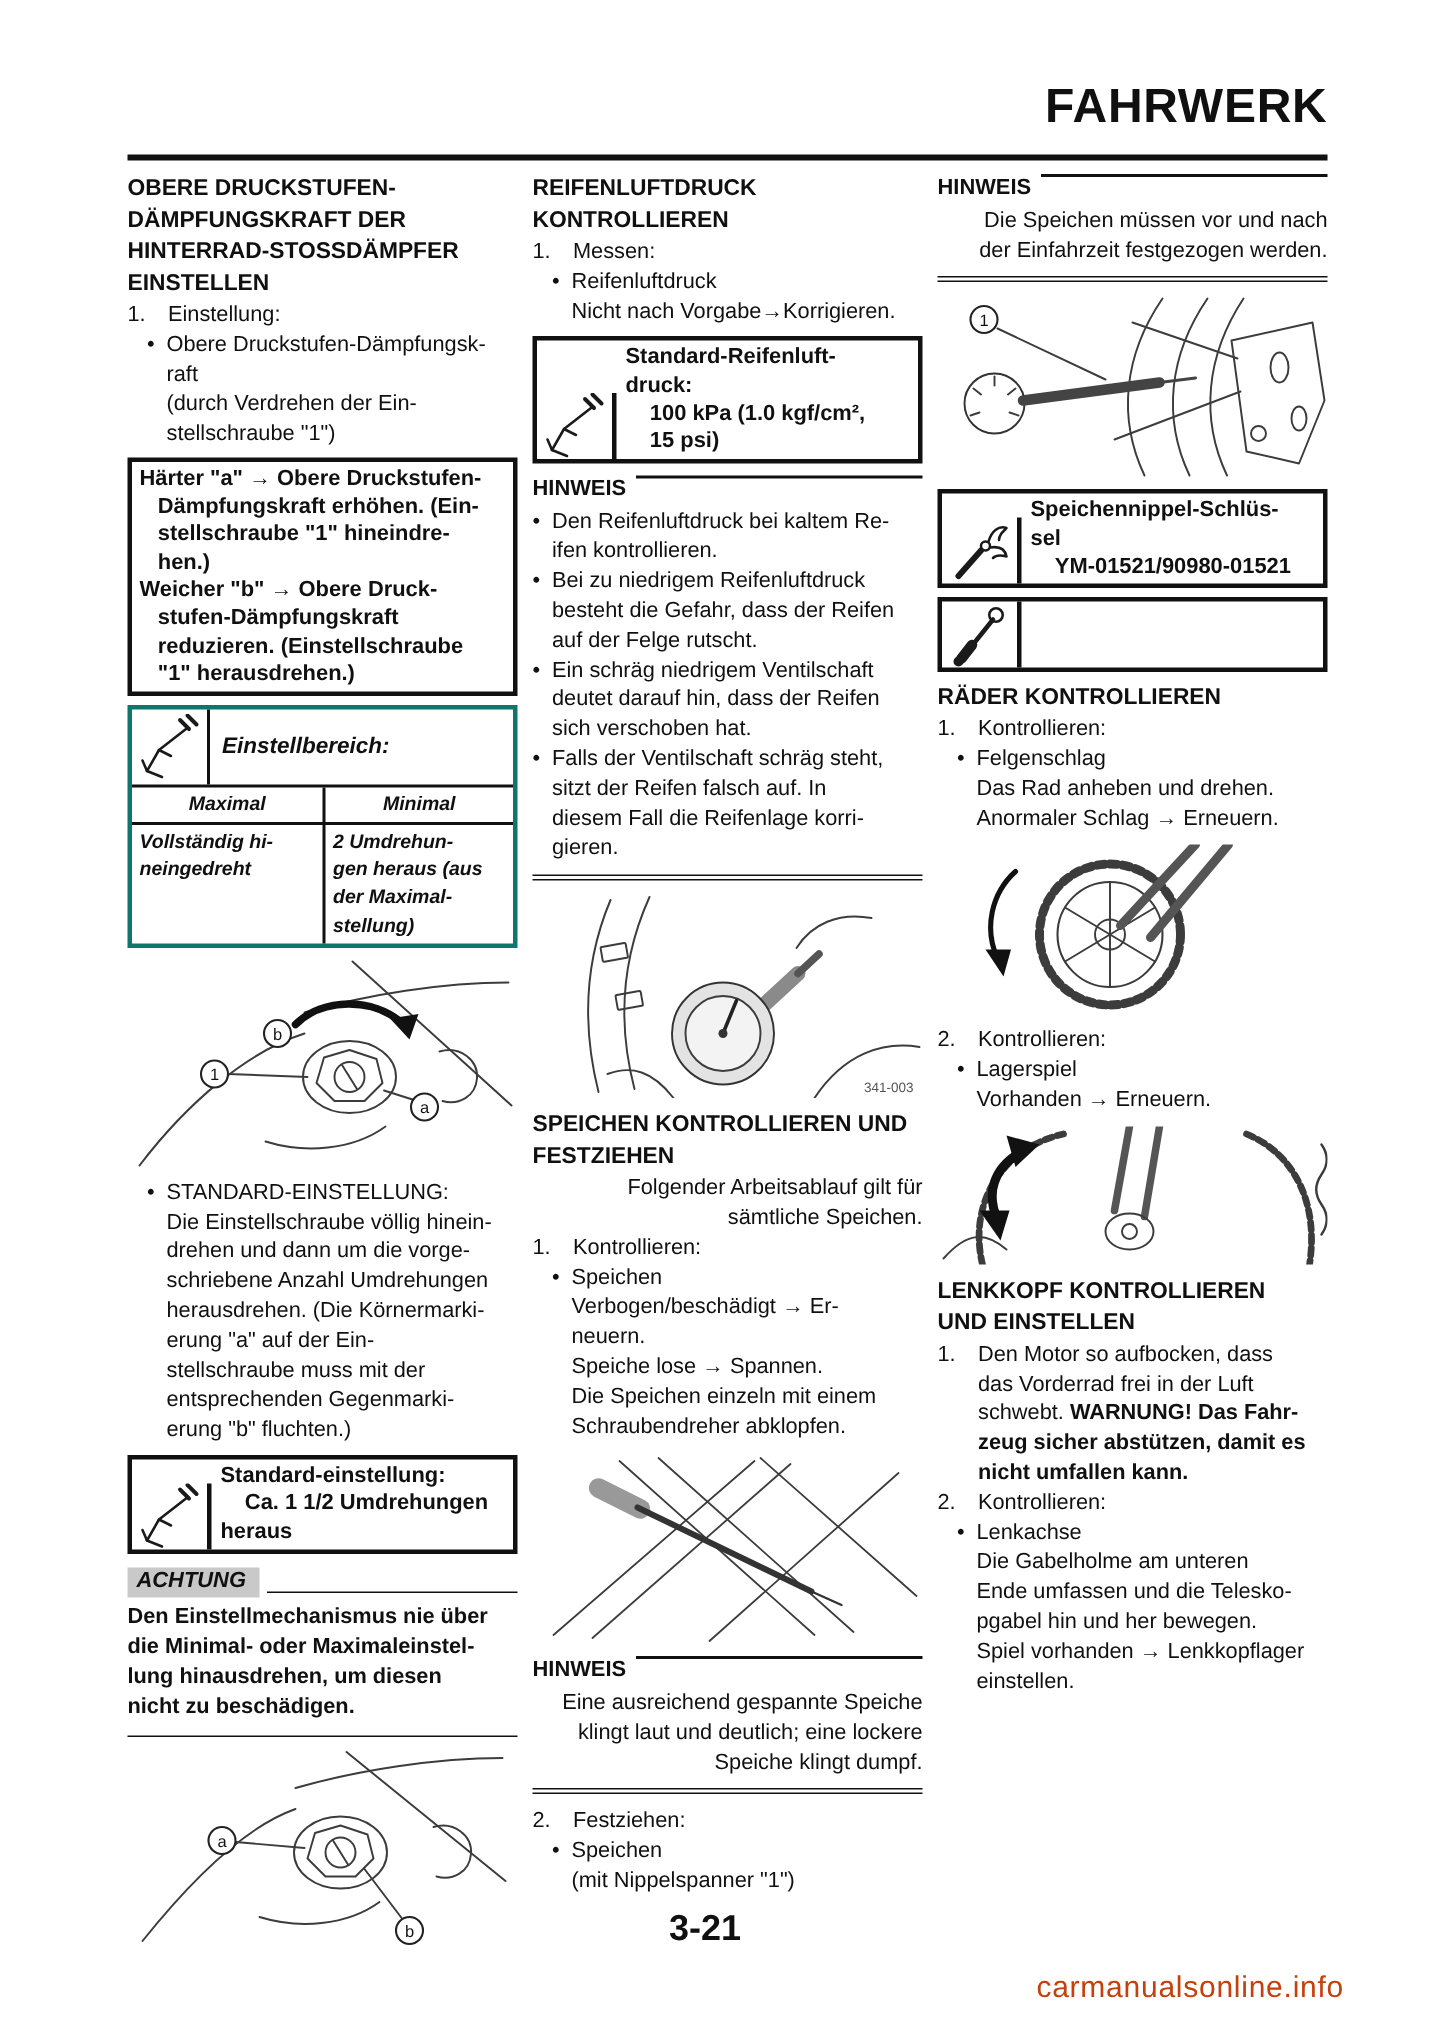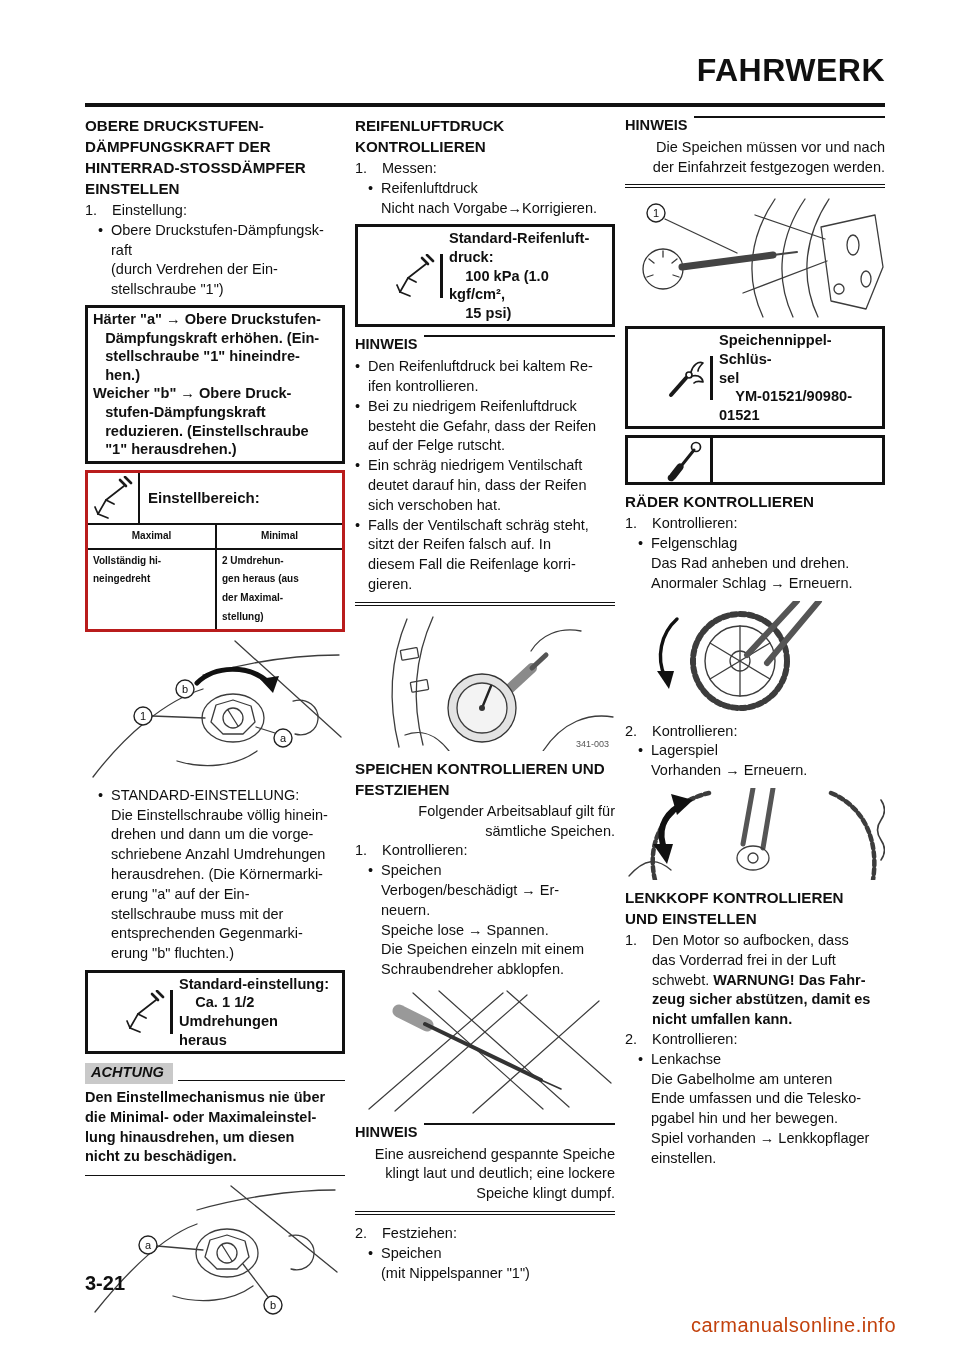--- a/index.html
+++ b/index.html
@@ -14,44 +14,44 @@
   .sec-title{font-weight:bold;font-size:15.2px;line-height:21px;margin:1px 0 2px 0;white-space:pre-wrap;}
   .step{display:flex;}
   .step-num{width:27px;flex:none;}
   .step-body{flex:1;white-space:pre-wrap;}
   .blt{display:flex;margin-left:13px;}
   .blt.flush{margin-left:0;}
   .blt::before{content:"•";width:13px;flex:none;}
   .blt-text{flex:1;white-space:pre-wrap;}
   .bbox{border:3px solid #111;padding:2px 5px;font-weight:bold;font-size:14.6px;line-height:18.6px;
         margin:5px 0;white-space:pre-wrap;}
-  .spec{border:3px solid #111;display:flex;align-items:center;margin:6px 0;padding-left:32px;}
+  .spec{border:3px solid #111;display:flex;align-items:flex-end;margin:6px 0;}
   .spec-icon{width:50px;flex:none;border-right:3px solid #111;display:flex;align-items:center;justify-content:center;}
   .spec-text{padding:2px 6px;font-weight:bold;font-size:14.6px;line-height:18.6px;white-space:pre-wrap;flex:1;}
-  .tblbox{border:3px solid #b91c1c;margin:6px 0;}
+  .tblbox{border:3px solid #0f766e;margin:6px 0;font-style:italic;}
   .tbl-top{display:flex;border-bottom:2px solid #111;align-items:stretch;}
   .tbl-top .spec-icon{height:50px;border-right:2px solid #111;}
   .tbl-title{display:flex;align-items:center;padding:2px 8px;font-weight:bold;font-size:15px;}
   .trow{display:flex;}
   .trow.hd{border-bottom:2px solid #111;}
-  .tc{width:50%;box-sizing:border-box;padding:2px 5px;font-weight:bold;font-size:10px;line-height:18.8px;white-space:pre-wrap;}
+  .tc{width:50%;box-sizing:border-box;padding:2px 5px;font-weight:bold;font-size:13px;line-height:18.8px;white-space:pre-wrap;}
   .tc+.tc{border-left:2px solid #111;}
   .tc.ctr{text-align:center;}
   .hinweis-head{display:flex;align-items:flex-start;font-weight:bold;font-size:14.6px;margin-top:8px;}
   .hinweis-head .hline{flex:1;border-top:2px solid #111;margin-left:7px;}
   .hinweis-body{margin:2px 0 0 0;}
   .rule-double{height:2px;border-top:1.4px solid #111;border-bottom:1.4px solid #111;margin:7px 0 9px 0;}
   .achtung-head{display:flex;align-items:flex-end;margin-top:9px;}
   .achtung-label{background:#c9c9c9;font-style:italic;font-weight:bold;font-size:14.6px;padding:0 9px 1px 6px;}
   .achtung-head .hline{flex:1;border-top:1.6px solid #111;margin:0 0 3px 5px;}
   .achtung-body{font-weight:bold;white-space:pre-wrap;margin-top:4px;}
   .rule{border-top:1.6px solid #111;margin:8px 0;}
   .fig{margin:7px 0;}
   .fig svg{display:block;}
-  .pageno{position:absolute;top:1272px;left:85px;width:770px;font-weight:bold;font-size:20px;}
+  .pageno{position:absolute;top:1272px;left:85px;width:770px;text-align:center;font-weight:bold;font-size:24px;}
   .watermark{position:absolute;top:1314px;right:64px;font-size:20px;color:#c2410c;letter-spacing:.5px;}
   svg text{font-family:"Liberation Sans",sans-serif;}
 </style>
 </head>
 <body>
 
 <div class="page">
   <div class="content">
 
     <div class="hdr">FAHRWERK</div>

